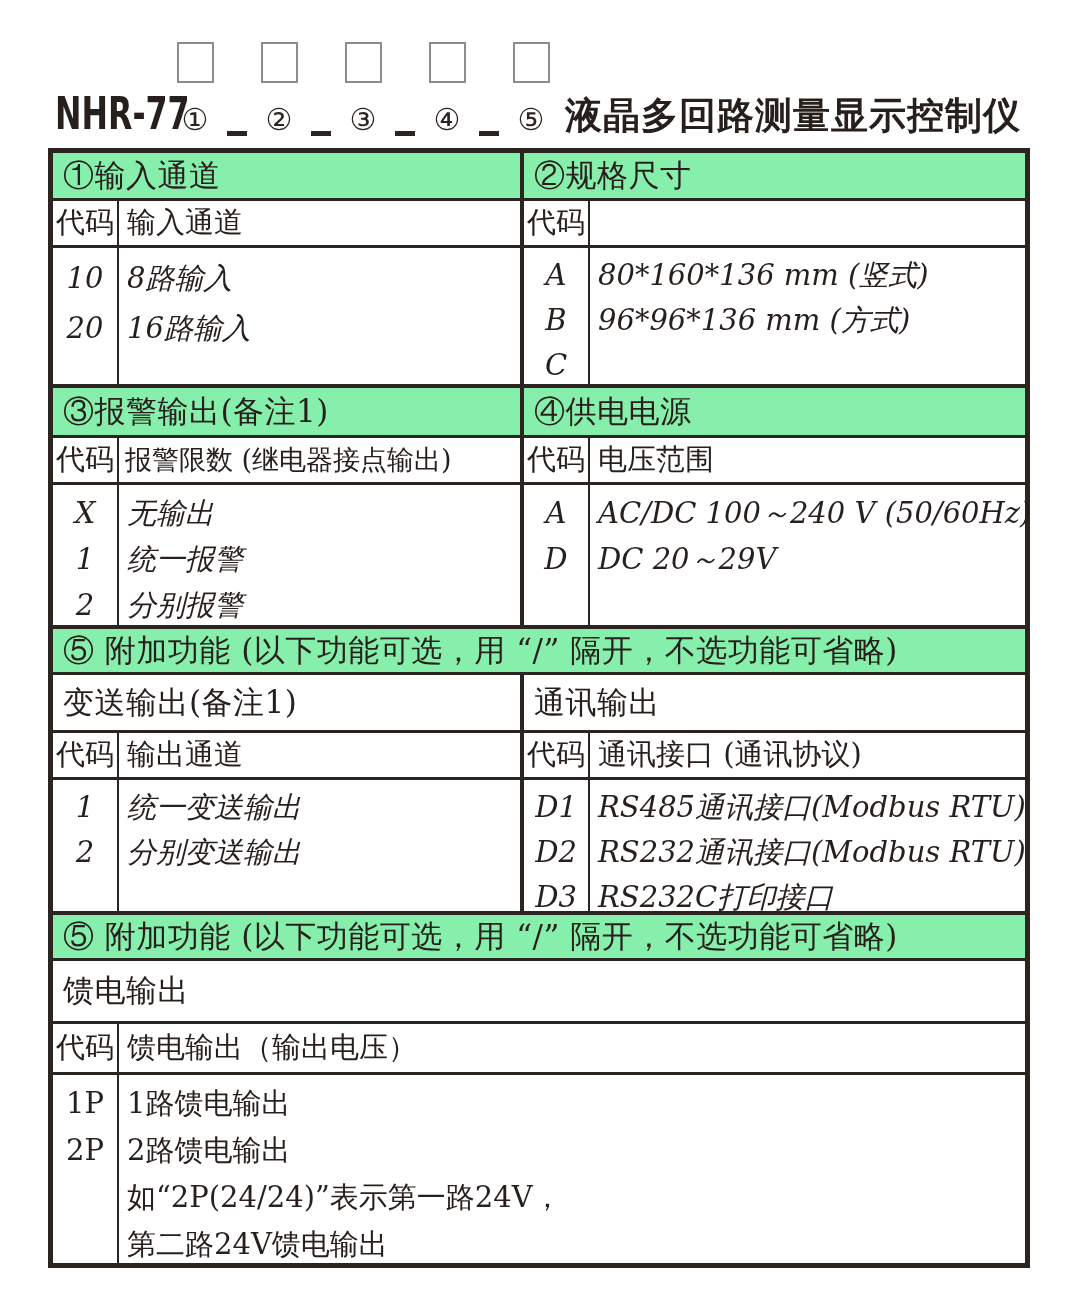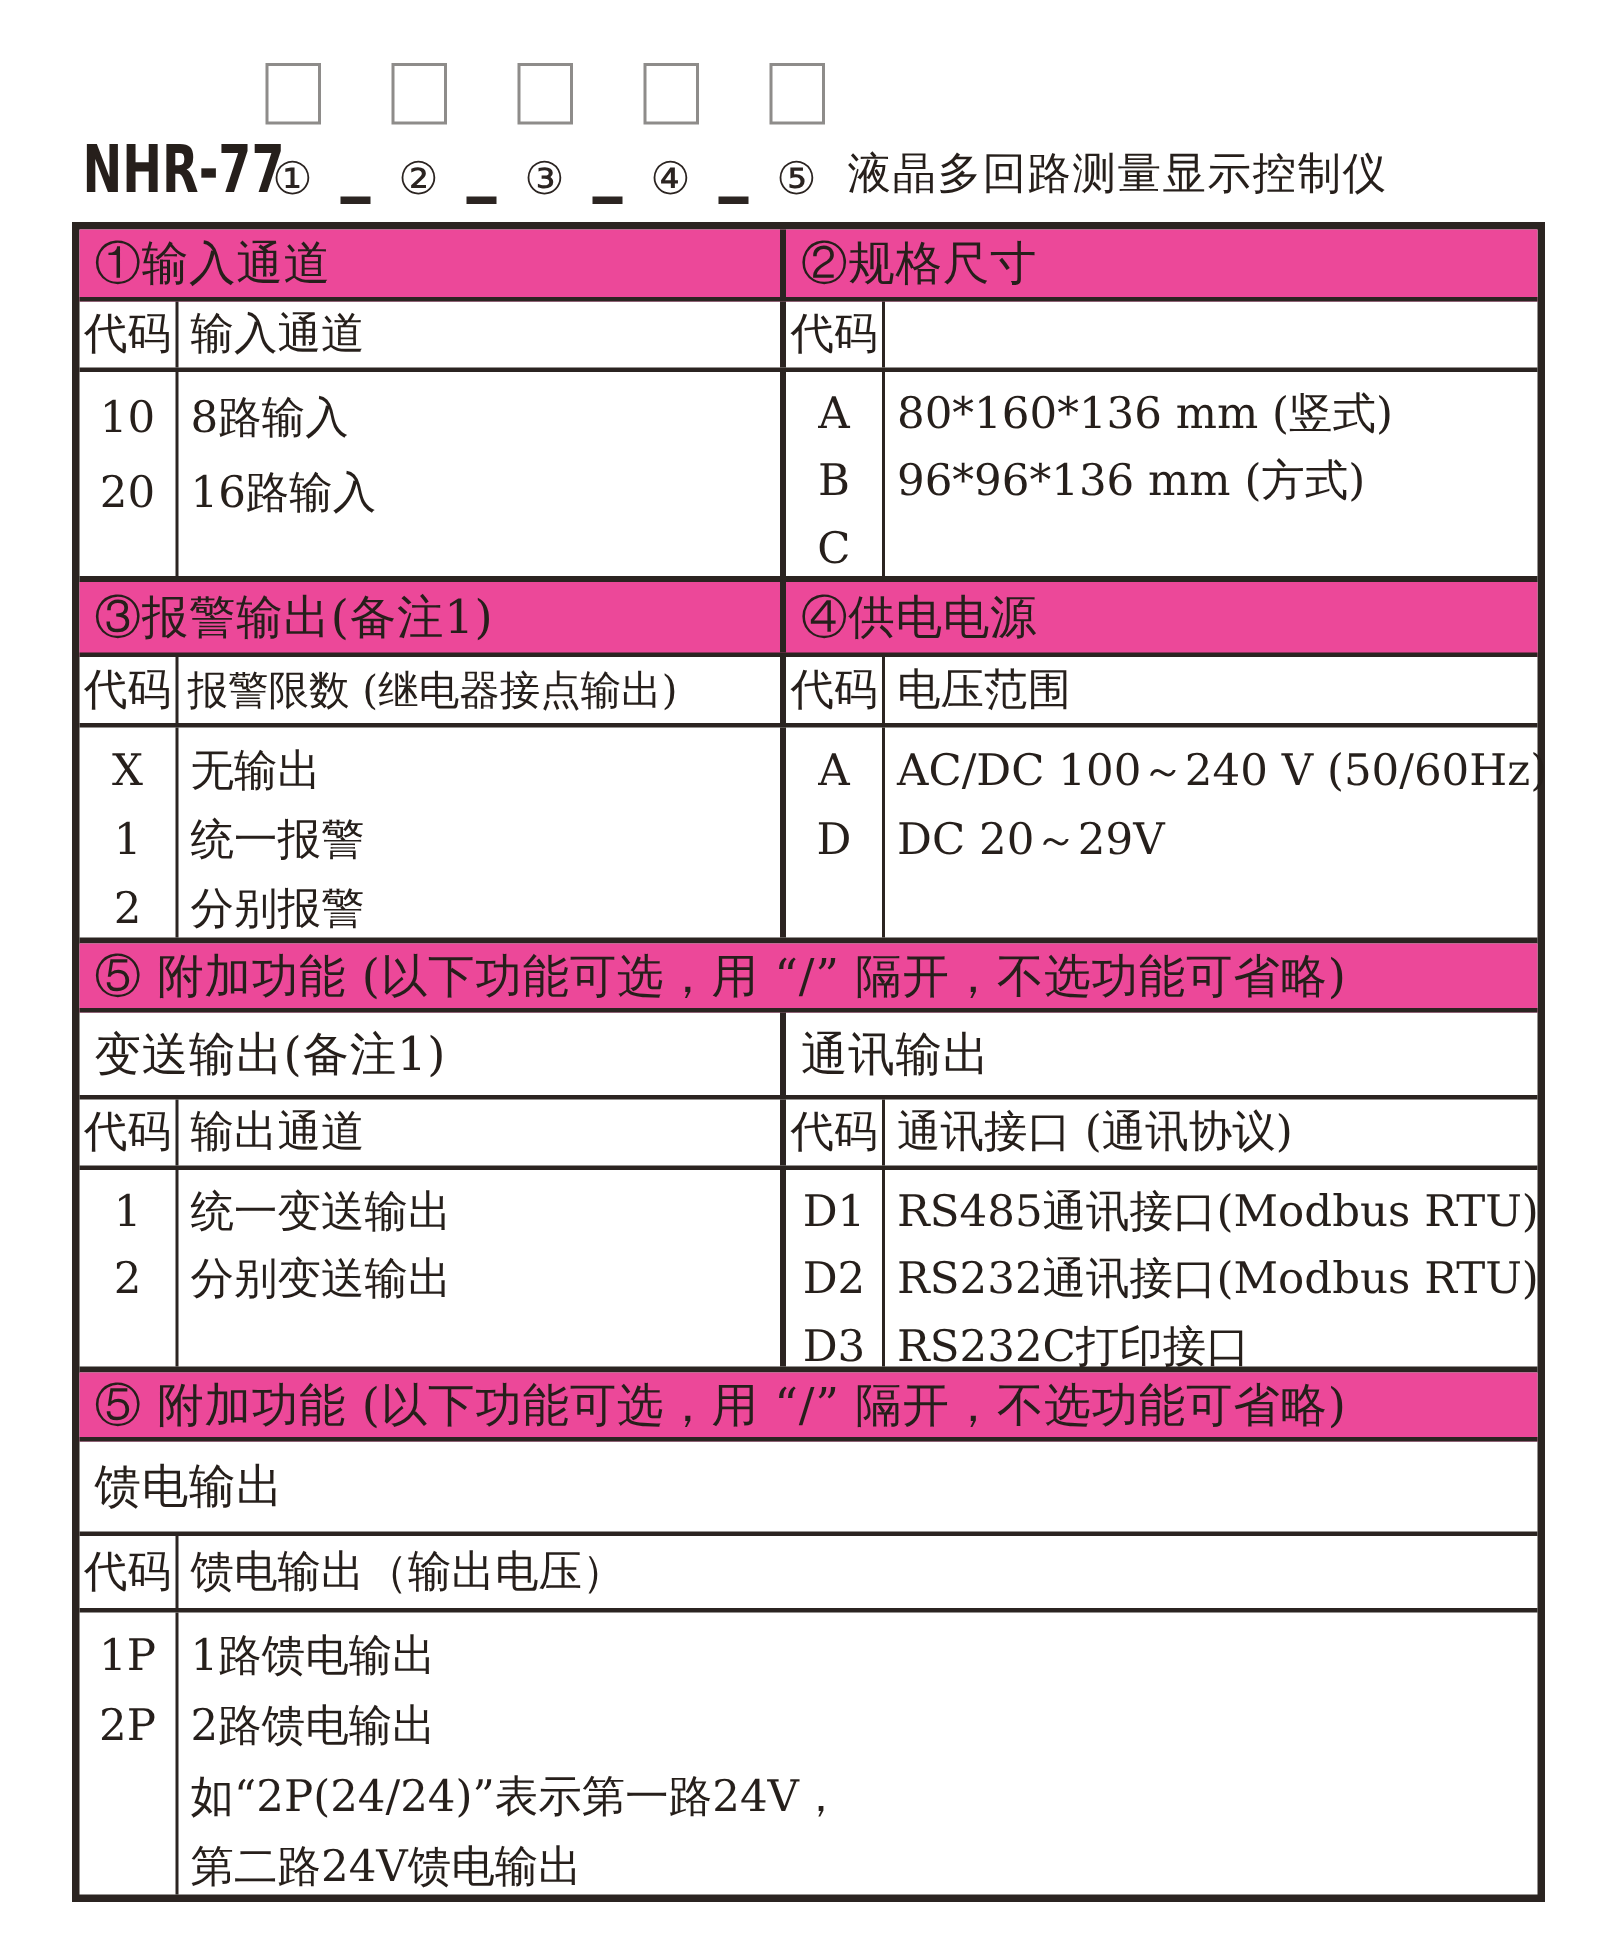--- a/index.html
+++ b/index.html
@@ -23,33 +23,33 @@
     font-weight:700; font-size:44px; line-height:44px;
     white-space:nowrap; width:120px;
     transform:scaleX(0.72); transform-origin:left center;
   }
   .unit { display:flex; flex-direction:column; align-items:center; width:40px; }
   .code-box { width:37px; height:41px; border:2px solid #8e8c8a; background:#ffffff; }
   .pos-circle { margin-top:21px; font-size:30px; line-height:32px; color:#2b2421; }
   .dash { width:20px; height:5px; background:#2b2421; margin:19px 12px 0 12px; }
   .product-name {
     font-family:"DejaVu Sans","Liberation Sans",sans-serif;
-    font-weight:400; font-size:29px; line-height:41px;
+    font-weight:700; font-size:37px; line-height:41px;
     margin-left:14px; white-space:nowrap; letter-spacing:1px;
   }
 
   
   .spec-table {
     position:absolute; left:48px; top:148px; width:982px;
     border:5px solid #2b2421; background:#ffffff;
   }
   .row { display:flex; border-bottom:3px solid #2b2421; font-size:29px; }
-  .row.thick { border-bottom-width:4px; }
+  .row.thick { border-bottom-width:4px;font-style:italic; }
   .row.last { border-bottom:none; }
-  .row.gray { background:#ec4899; }
+  .row.gray { background:#86efac; }
 
   .half-l { width:471px; border-right:4px solid #2b2421; display:flex; flex-shrink:0; }
   .half-r { flex:1; display:flex; }
   .full { flex:1; display:flex; }
 
   .sec-title { padding-left:10px; display:flex; align-items:center; font-size:31px; letter-spacing:0.5px; }
   .codecol {
     width:66px; border-right:2px solid #2b2421; flex-shrink:0;
     display:flex; align-items:center; justify-content:center; text-align:center;
   }

